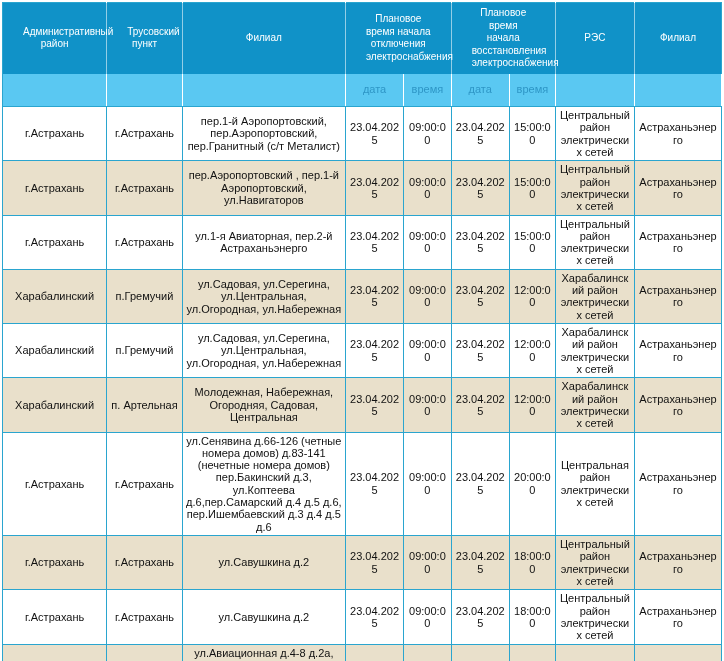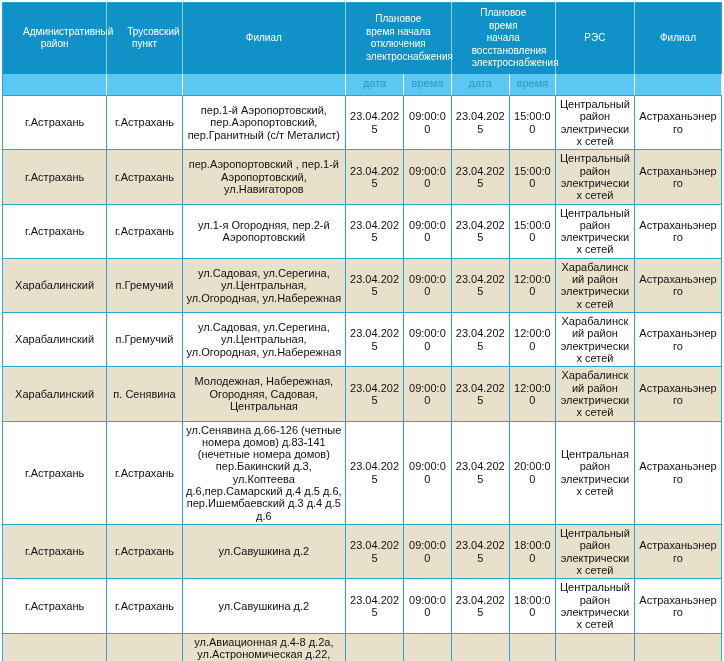--- a/index.html
+++ b/index.html
@@ -31,21 +31,21 @@
     color:var(--header-text);
     font-weight:400;
     font-size:10px;
     line-height:1.25;
     text-align:center;
     vertical-align:middle;
     padding:4px 20px;
     border-right:1px solid rgba(255,255,255,.55);
   }
   thead tr.main-header{height:62px;}
-  thead tr.sub-header{height:22px;}
+  thead tr.sub-header{height:33px;}
   thead tr.sub-header th{
     background:var(--subheader-bg);
     color:var(--subheader-text);
     font-size:11px;
     font-weight:400;
     padding:1px 2px;
     border-right:1px solid #ffffff;
     border-bottom:1px solid var(--border);
   }
   thead th:last-child{border-right:none;text-align:center;}
@@ -130,21 +130,21 @@
     <td>09:00:00</td>
     <td>23.04.2025</td>
     <td>15:00:00</td>
     <td>Центральный район электрических сетей</td>
     <td>Астраханьэнерго</td>
   </tr>
 
   <tr>
     <td>г.Астрахань</td>
     <td>г.Астрахань</td>
-    <td>ул.1-я Огородняя, пер.2-й Аэропортовский</td>
+    <td>ул.1-я Авиаторная, пер.2-й Астраханьэнерго</td>
     <td>23.04.2025</td>
     <td>09:00:00</td>
     <td>23.04.2025</td>
     <td>15:00:00</td>
     <td>Центральный район электрических сетей</td>
     <td>Астраханьэнерго</td>
   </tr>
 
   <tr class="alt">
     <td>Харабалинский</td>
@@ -165,21 +165,21 @@
     <td>23.04.2025</td>
     <td>09:00:00</td>
     <td>23.04.2025</td>
     <td>12:00:00</td>
     <td>Харабалинский район электрических сетей</td>
     <td>Астраханьэнерго</td>
   </tr>
 
   <tr class="alt">
     <td>Харабалинский</td>
-    <td>п. Сенявина</td>
+    <td>п. Артельная</td>
     <td>Молодежная, Набережная, Огородняя, Садовая, Центральная</td>
     <td>23.04.2025</td>
     <td>09:00:00</td>
     <td>23.04.2025</td>
     <td>12:00:00</td>
     <td>Харабалинский район электрических сетей</td>
     <td>Астраханьэнерго</td>
   </tr>
 
   <tr>

